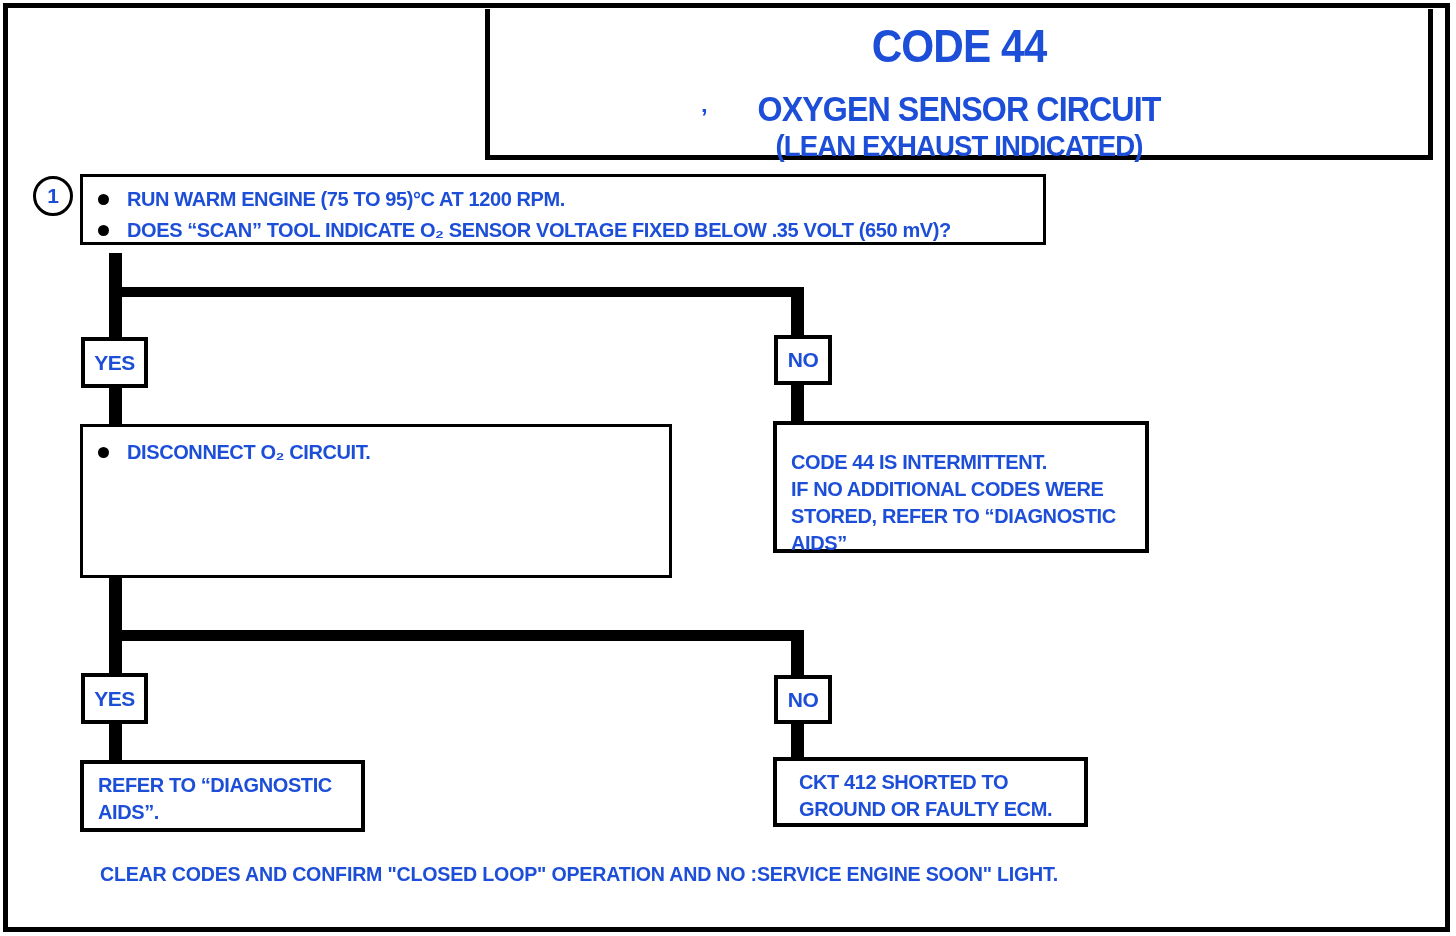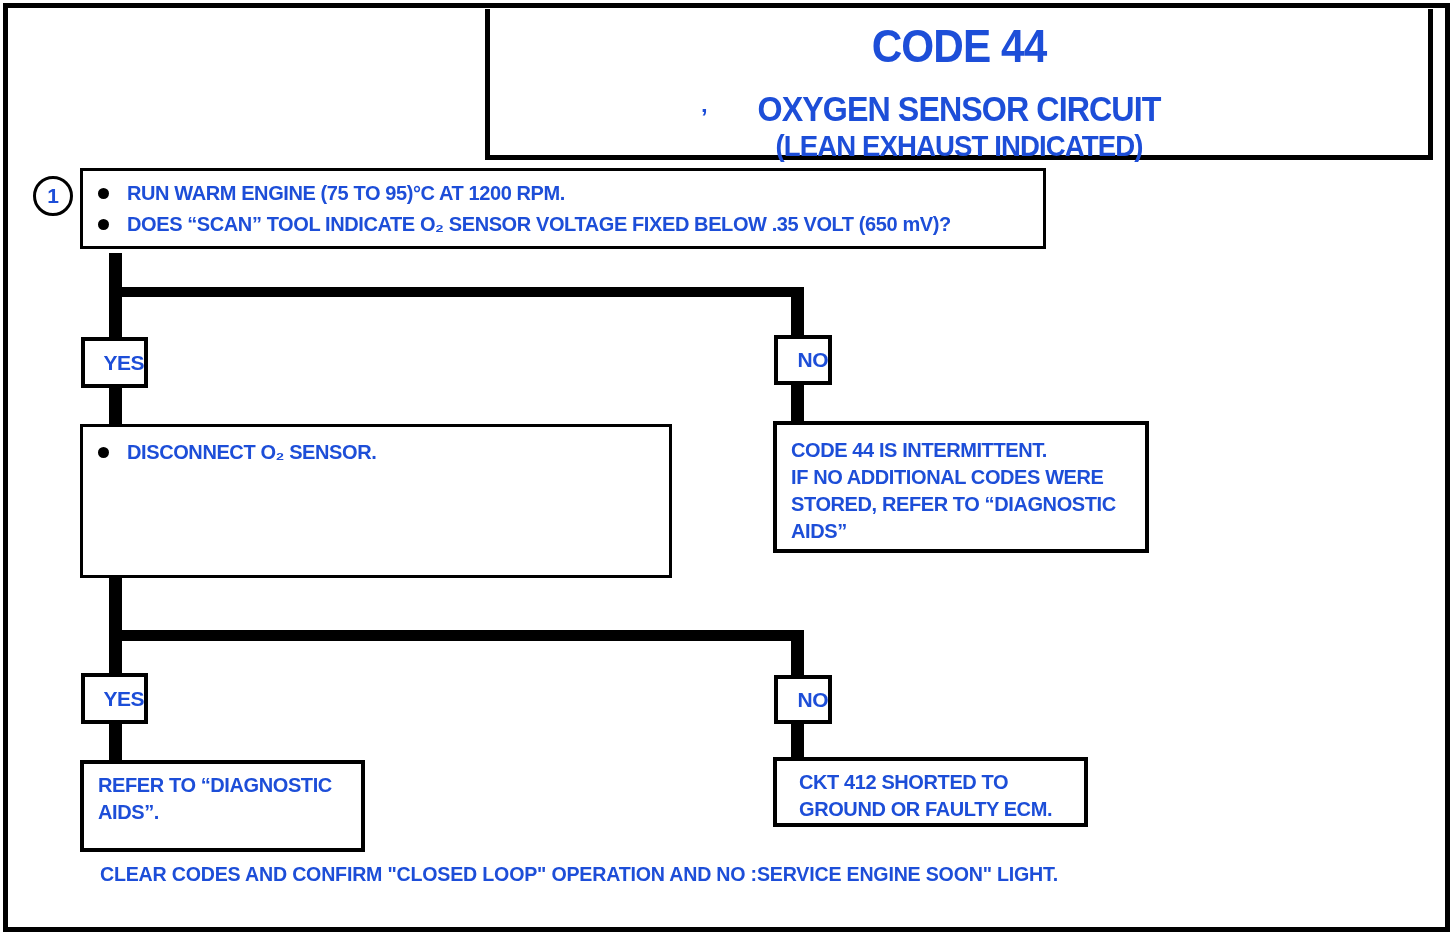--- a/index.html
+++ b/index.html
@@ -19,21 +19,21 @@
     border-radius:50%;background:#000;}
   .prewrap{white-space:pre-line;}
   .titlebox{position:absolute;left:485px;top:9px;width:948px;height:151px;
     border:5px solid #000;border-top:none;background:#fff;box-sizing:border-box;text-align:center;}
   .t-code{font-weight:bold;font-size:46px;letter-spacing:-1px;margin-top:10px;transform:scaleX(0.92);}
   .t-sub{font-weight:bold;font-size:35px;letter-spacing:-1px;margin-top:16px;transform:scaleX(0.92);}
   .t-qual{font-weight:bold;font-size:30px;letter-spacing:-1px;margin-top:0px;transform:scaleX(0.92);}
   .circle{position:absolute;left:33px;top:176px;width:40px;height:40px;border:3px solid #000;
     border-radius:50%;box-sizing:border-box;display:flex;align-items:center;justify-content:center;
     font-weight:bold;font-size:21px;background:#fff;}
-  .yn{display:flex;align-items:center;justify-content:flex-end;font-weight:bold;
+  .yn{display:flex;align-items:center;justify-content:center;font-weight:bold;
     font-size:21px;letter-spacing:-0.5px;}
   .footer{position:absolute;left:100px;top:863px;width:1300px;font-weight:bold;font-size:20px;
     letter-spacing:-0.2px;transform:scaleX(0.98);transform-origin:left top;}
   .tick{position:absolute;left:701px;top:104px;font-weight:bold;font-size:24px;}
 </style>
 </head>
 <body>
 
 <div class="canvas">
 
@@ -43,21 +43,21 @@
     <div class="t-code">CODE 44</div>
     <div class="t-sub">OXYGEN SENSOR CIRCUIT</div>
     <div class="t-qual">(LEAN EXHAUST INDICATED)</div>
   </div>
   <div class="tick">’</div>
 
   <div class="circle">
     <span>1</span>
   </div>
 
-  <div class="box" style="left:80px;top:168px;width:966px;height:81px;">
+  <div class="box" style="left:80px;top:174px;width:966px;height:71px;">
     <ul class="bullets" style="margin-top:8px;">
       <li>RUN WARM ENGINE  (75 TO 95)°C AT 1200 RPM.</li>
       <li>DOES “SCAN” TOOL INDICATE O₂ SENSOR VOLTAGE FIXED BELOW .35 VOLT (650 mV)?</li>
     </ul>
   </div>
 
   <div class="line" style="left:109px;top:253px;width:13px;height:84px;"></div>
   <div class="line" style="left:109px;top:287px;width:695px;height:10px;"></div>
   <div class="line" style="left:791px;top:287px;width:13px;height:48px;"></div>
 
@@ -66,46 +66,46 @@
   </div>
   <div class="box thick yn" style="left:774px;top:335px;width:58px;height:50px;">
     <span>NO</span>
   </div>
 
   <div class="line" style="left:109px;top:388px;width:13px;height:36px;"></div>
   <div class="line" style="left:791px;top:385px;width:13px;height:36px;"></div>
 
   <div class="box" style="left:80px;top:424px;width:592px;height:154px;">
     <ul class="bullets" style="margin-top:11px;">
-      <li>DISCONNECT O₂ SENSOR.</li>
+      <li>DISCONNECT O₂ CIRCUIT.</li>
     </ul>
   </div>
 
   <div class="box thick" style="left:773px;top:421px;width:376px;height:132px;">
-    <div class="btxt prewrap" style="padding:12px 14px;">CODE 44 IS INTERMITTENT.
+    <div class="btxt prewrap" style="padding:12px 14px;margin-top:12px;">CODE 44 IS INTERMITTENT.
 IF NO ADDITIONAL CODES WERE
 STORED, REFER TO  “DIAGNOSTIC
 AIDS”</div>
   </div>
 
   <div class="line" style="left:109px;top:578px;width:13px;height:95px;"></div>
   <div class="line" style="left:109px;top:630px;width:695px;height:11px;"></div>
   <div class="line" style="left:791px;top:630px;width:13px;height:45px;"></div>
 
   <div class="box thick yn" style="left:81px;top:673px;width:67px;height:51px;">
     <span>YES</span>
   </div>
   <div class="box thick yn" style="left:774px;top:675px;width:58px;height:49px;">
     <span>NO</span>
   </div>
 
   <div class="line" style="left:109px;top:724px;width:13px;height:36px;"></div>
   <div class="line" style="left:791px;top:724px;width:13px;height:33px;"></div>
 
-  <div class="box thick" style="left:80px;top:760px;width:285px;height:92px;">
+  <div class="box thick" style="left:80px;top:760px;width:285px;height:72px;">
     <div class="btxt prewrap" style="padding:8px 14px;">REFER TO  “DIAGNOSTIC
 AIDS”.</div>
   </div>
   <div class="box thick" style="left:773px;top:757px;width:315px;height:70px;">
     <div class="btxt prewrap" style="padding:8px 22px;">CKT  412  SHORTED TO
 GROUND OR FAULTY ECM.</div>
   </div>
 
   <div class="footer">CLEAR CODES AND CONFIRM "CLOSED LOOP"  OPERATION AND NO :SERVICE  ENGINE SOON" LIGHT.</div>
 

